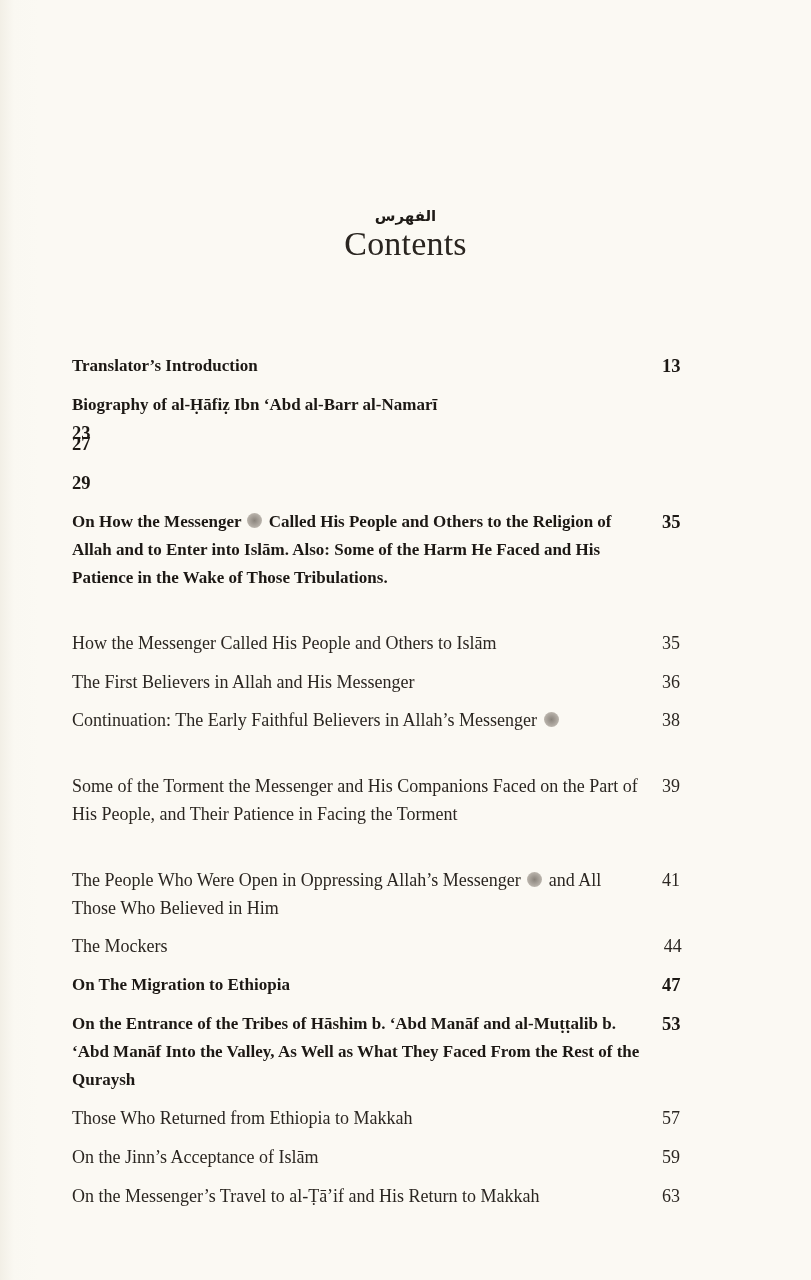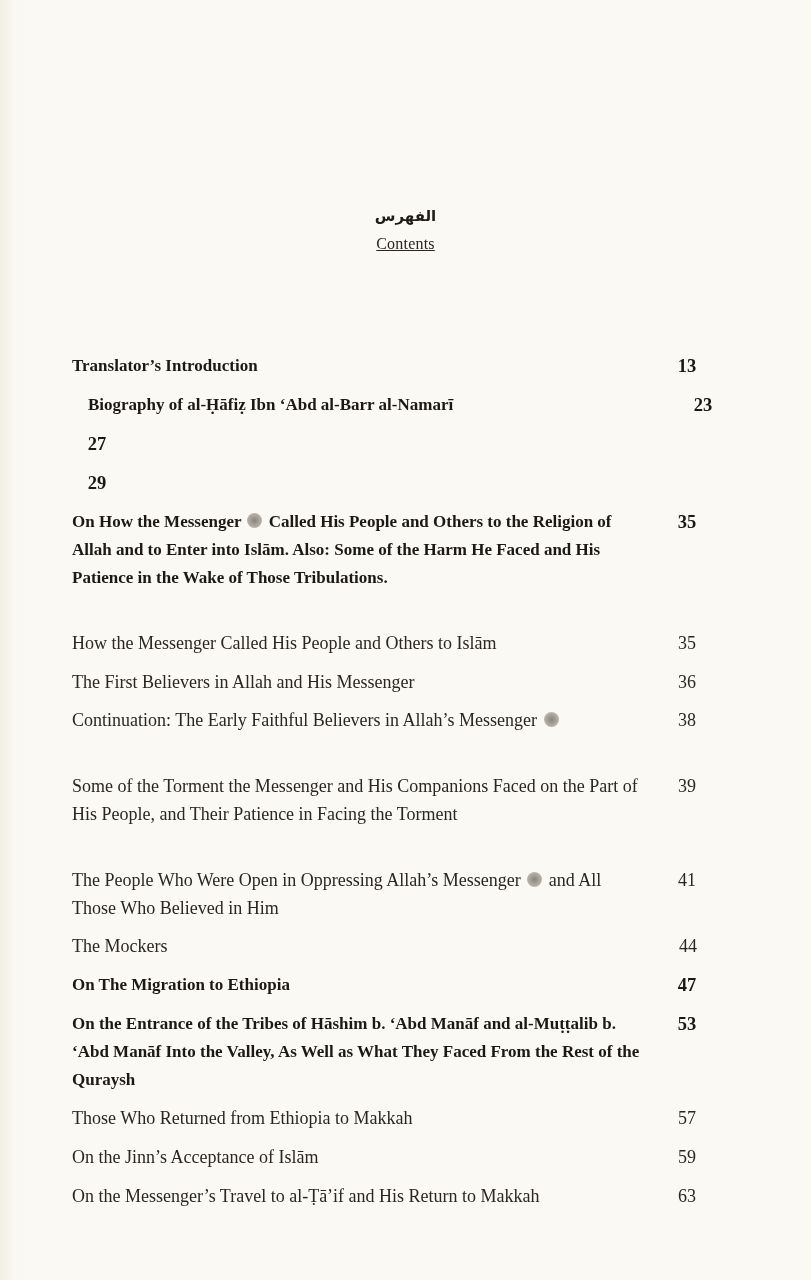--- a/index.html
+++ b/index.html
@@ -30,46 +30,45 @@
     }
     .arabic-title {
       font-family: "DejaVu Sans", sans-serif;
       font-weight: bold;
       font-size: 15px;
       line-height: 18px;
       color: #1f1b17;
       direction: rtl;
     }
     .contents-title {
-      font-size: 16px;
+      font-size: 34px;
       line-height: 30px;
       margin-top: 4px;
       color: #2a2520;
       letter-spacing: 0.2px;
-      text-decoration: underline;
     }
     .toc {
       position: absolute;
       top: 352px;
       left: 72px;
       width: 640px;
     }
     .toc-entry {
       display: flex;
       justify-content: space-between;
       align-items: flex-start;
     }
     .toc-entry .title {
       width: 575px;
       font-size: 17px;
       line-height: 28px;
     }
     .toc-entry .page-num {
       width: 50px;
-      text-align: center;
+      text-align: left;
       font-size: 18.5px;
       line-height: 28px;
     }
     .toc-entry.bold .title,
     .toc-entry.bold .page-num {
       font-weight: bold;
       color: #1c1814;
     }
     .toc-entry.regular .title,
     .toc-entry.regular .page-num {
@@ -95,21 +94,21 @@
   <div class="header">
     <div class="arabic-title">الفهرس</div>
     <div class="contents-title">Contents</div>
   </div>
 
   <div class="toc" id="toc">
       <div class="toc-entry bold" style="position: absolute; left: 0px; width: 640px; top: 0px;">
         <div class="title"><span>Translator’s Introduction</span></div>
         <div class="page-num">13</div>
       </div>
-      <div class="toc-entry bold" style="position: absolute; left: 16px; width: 640px; top: 39px;">
+      <div class="toc-entry bold" style="position: absolute; left: 0px; width: 640px; top: 39px; flex-direction: column;">
         <div class="title"><span>Biography of al-Ḥāfiẓ Ibn ‘Abd al-Barr al-Namarī</span></div>
         <div class="page-num">23</div>
       </div>
       <div class="toc-entry bold" style="position: absolute; left: 0px; width: 640px; top: 78px;">
         <div class="page-num">27</div>
       </div>
       <div class="toc-entry bold" style="position: absolute; left: 0px; width: 640px; top: 117px;">
         <div class="page-num">29</div>
       </div>
       <div class="toc-entry bold" style="position: absolute; left: 0px; width: 640px; top: 156px;">

